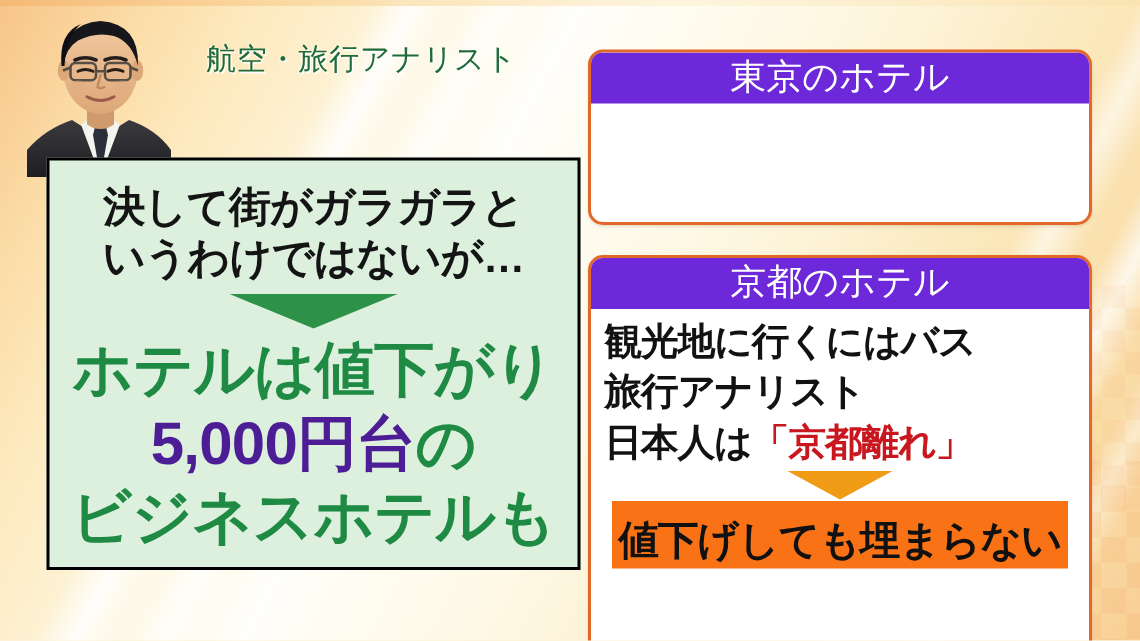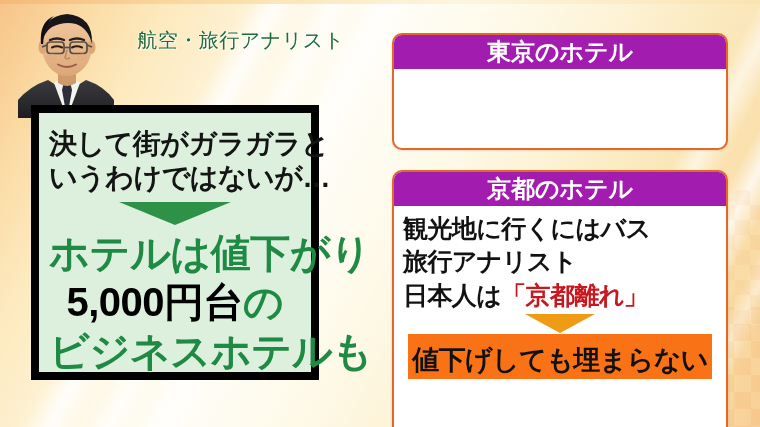--- a/index.html
+++ b/index.html
@@ -117,23 +117,23 @@
       1.6px 1.6px 0 rgba(255,255,255,.95),
       -1px -1px 0 rgba(255,255,255,.7),
       2px 2px 2px rgba(120,90,40,.25);
   }
   .analyst-name .suffix { font-size: 24px; }
 
   
   .green-panel {
     position: absolute;
     left: 31px; top: 105px;
-    width: 288px; height: 275px;
+    width: 356px; height: 275px;
     background: #ddf0de;
-    border: 8px solid #000000;
+    border: 2px solid #000000;
     box-sizing: border-box;
     padding: 14px 10px 8px;
     text-align: center;
   }
   .gp-lead {
     font-size: 28px;
     font-weight: bold;
     color: #141414;
     line-height: 1.22;
     letter-spacing: -0.5px;
@@ -147,42 +147,42 @@
     border-top: 23px solid #2e9148;
   }
   .gp-concl {
     font-size: 40px;
     font-weight: bold;
     color: #1f8a43;
     line-height: 1.22;
     letter-spacing: -0.5px;
     white-space: nowrap;
   }
-  .gp-concl .amount { color: #000000; }
+  .gp-concl .amount { color: #4c1d95; }
 
   
   .card {
     position: absolute;
     left: 392px;
     width: 336px;
     background: #ffffff;
     border: 2px solid #e2682a;
     border-radius: 10px;
     box-sizing: border-box;
     overflow: hidden;
     box-shadow: 0 1px 2px rgba(150,100,50,.18);
   }
   #card-tokyo { top: 33px; height: 117px; }
   #card-kyoto { top: 170px; height: 284px; }
 
   .card-head {
-    background: #a21caf;
+    background: #6d28d9;
     color: #ffffff;
     font-size: 24px;
-    font-weight: bold;
+    font-weight: normal;
     text-align: center;
     letter-spacing: 0px;
     line-height: 34px;
     height: 34px;
     white-space: nowrap;
   }
   .card-body {
     padding: 6px 9px 6px;
     text-align: left;
   }

